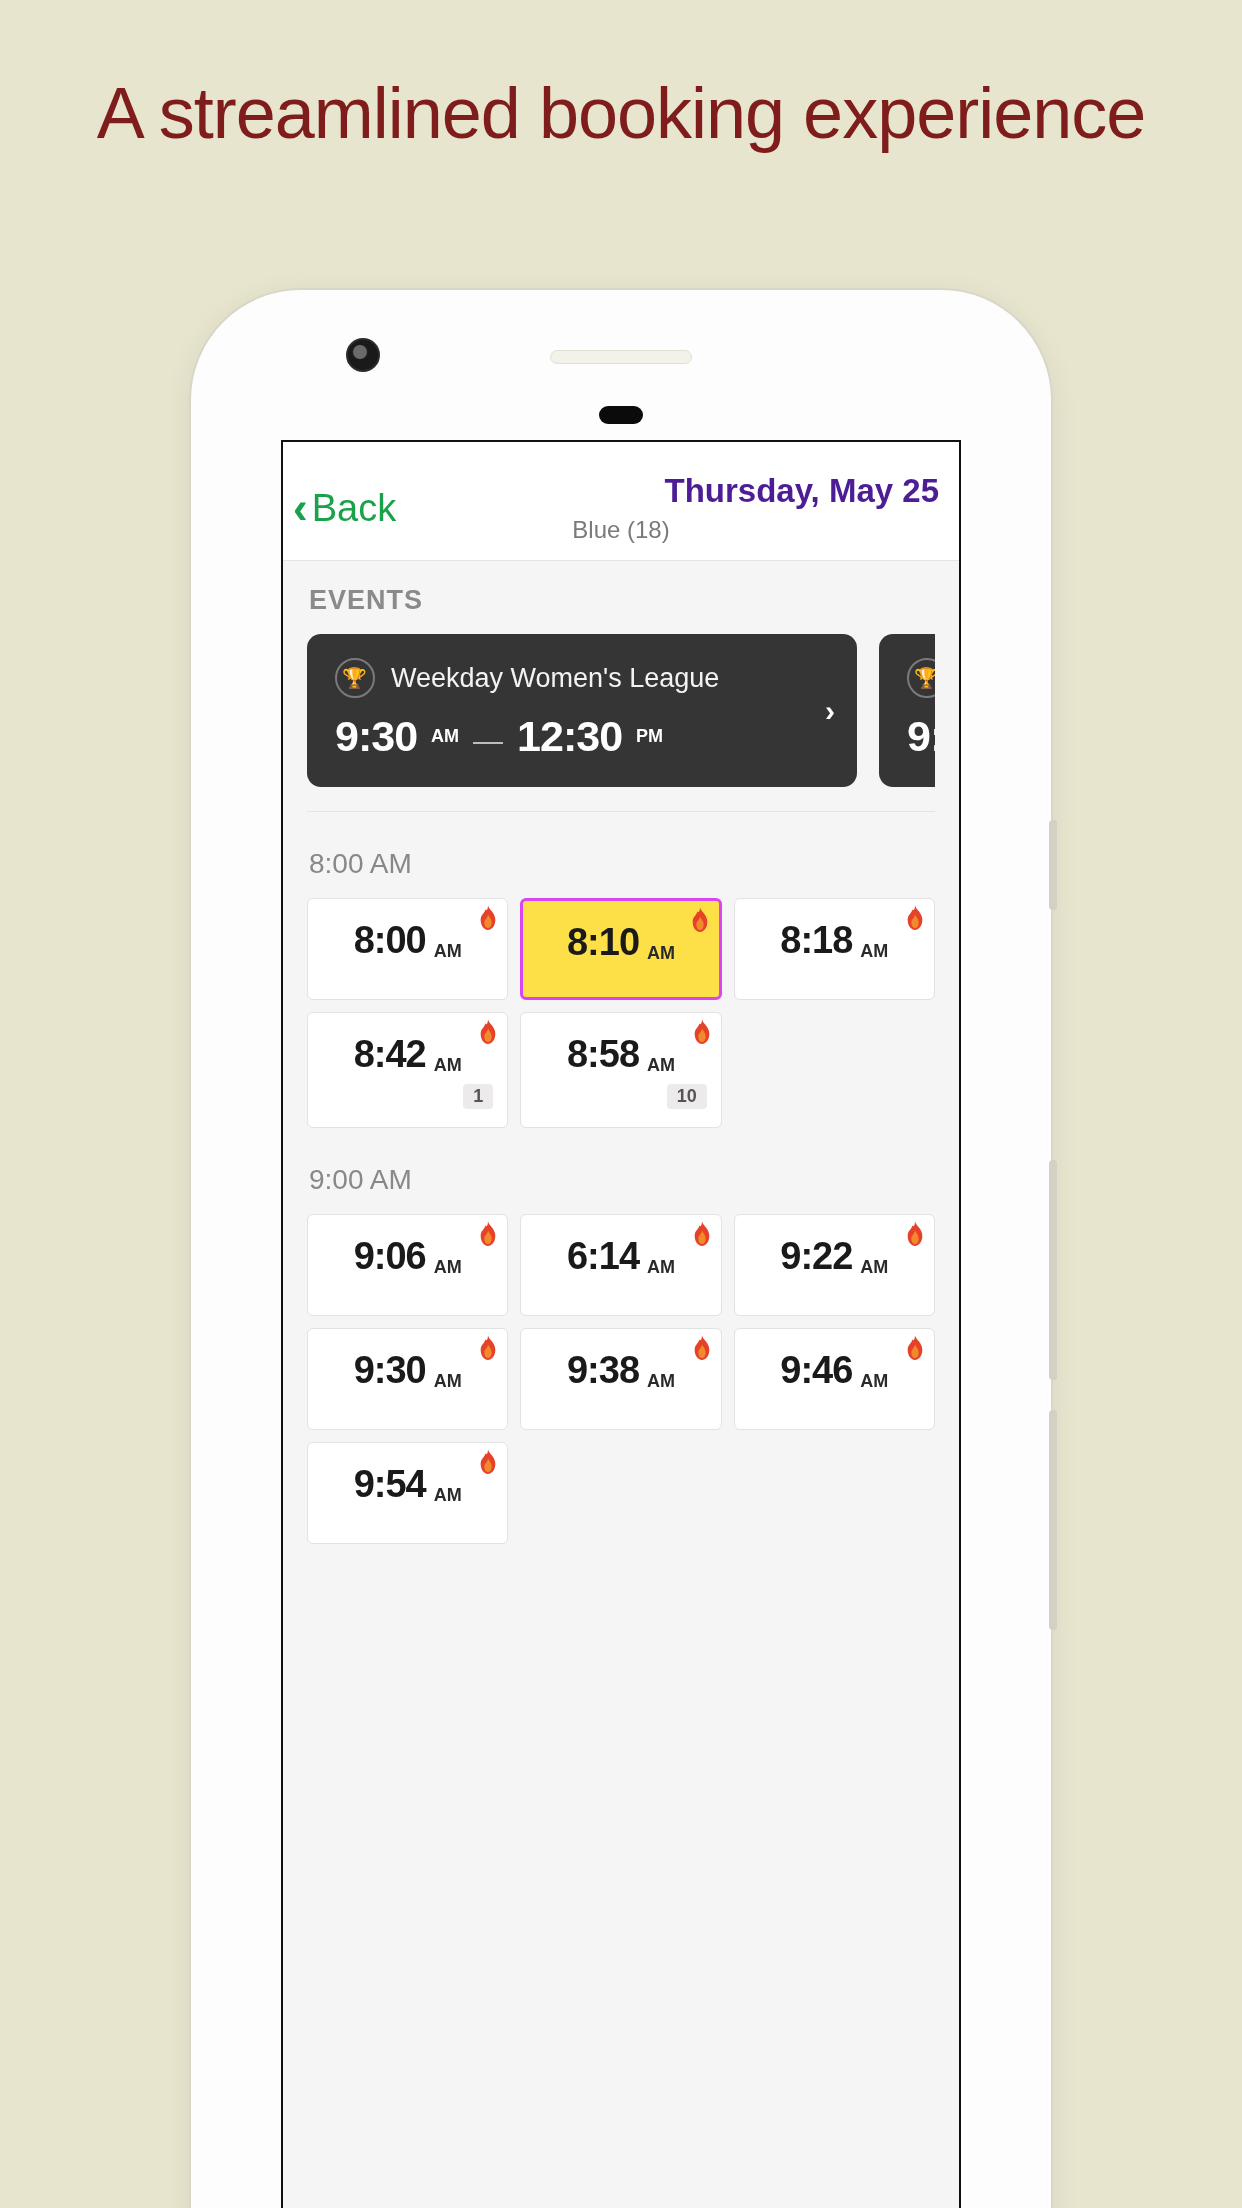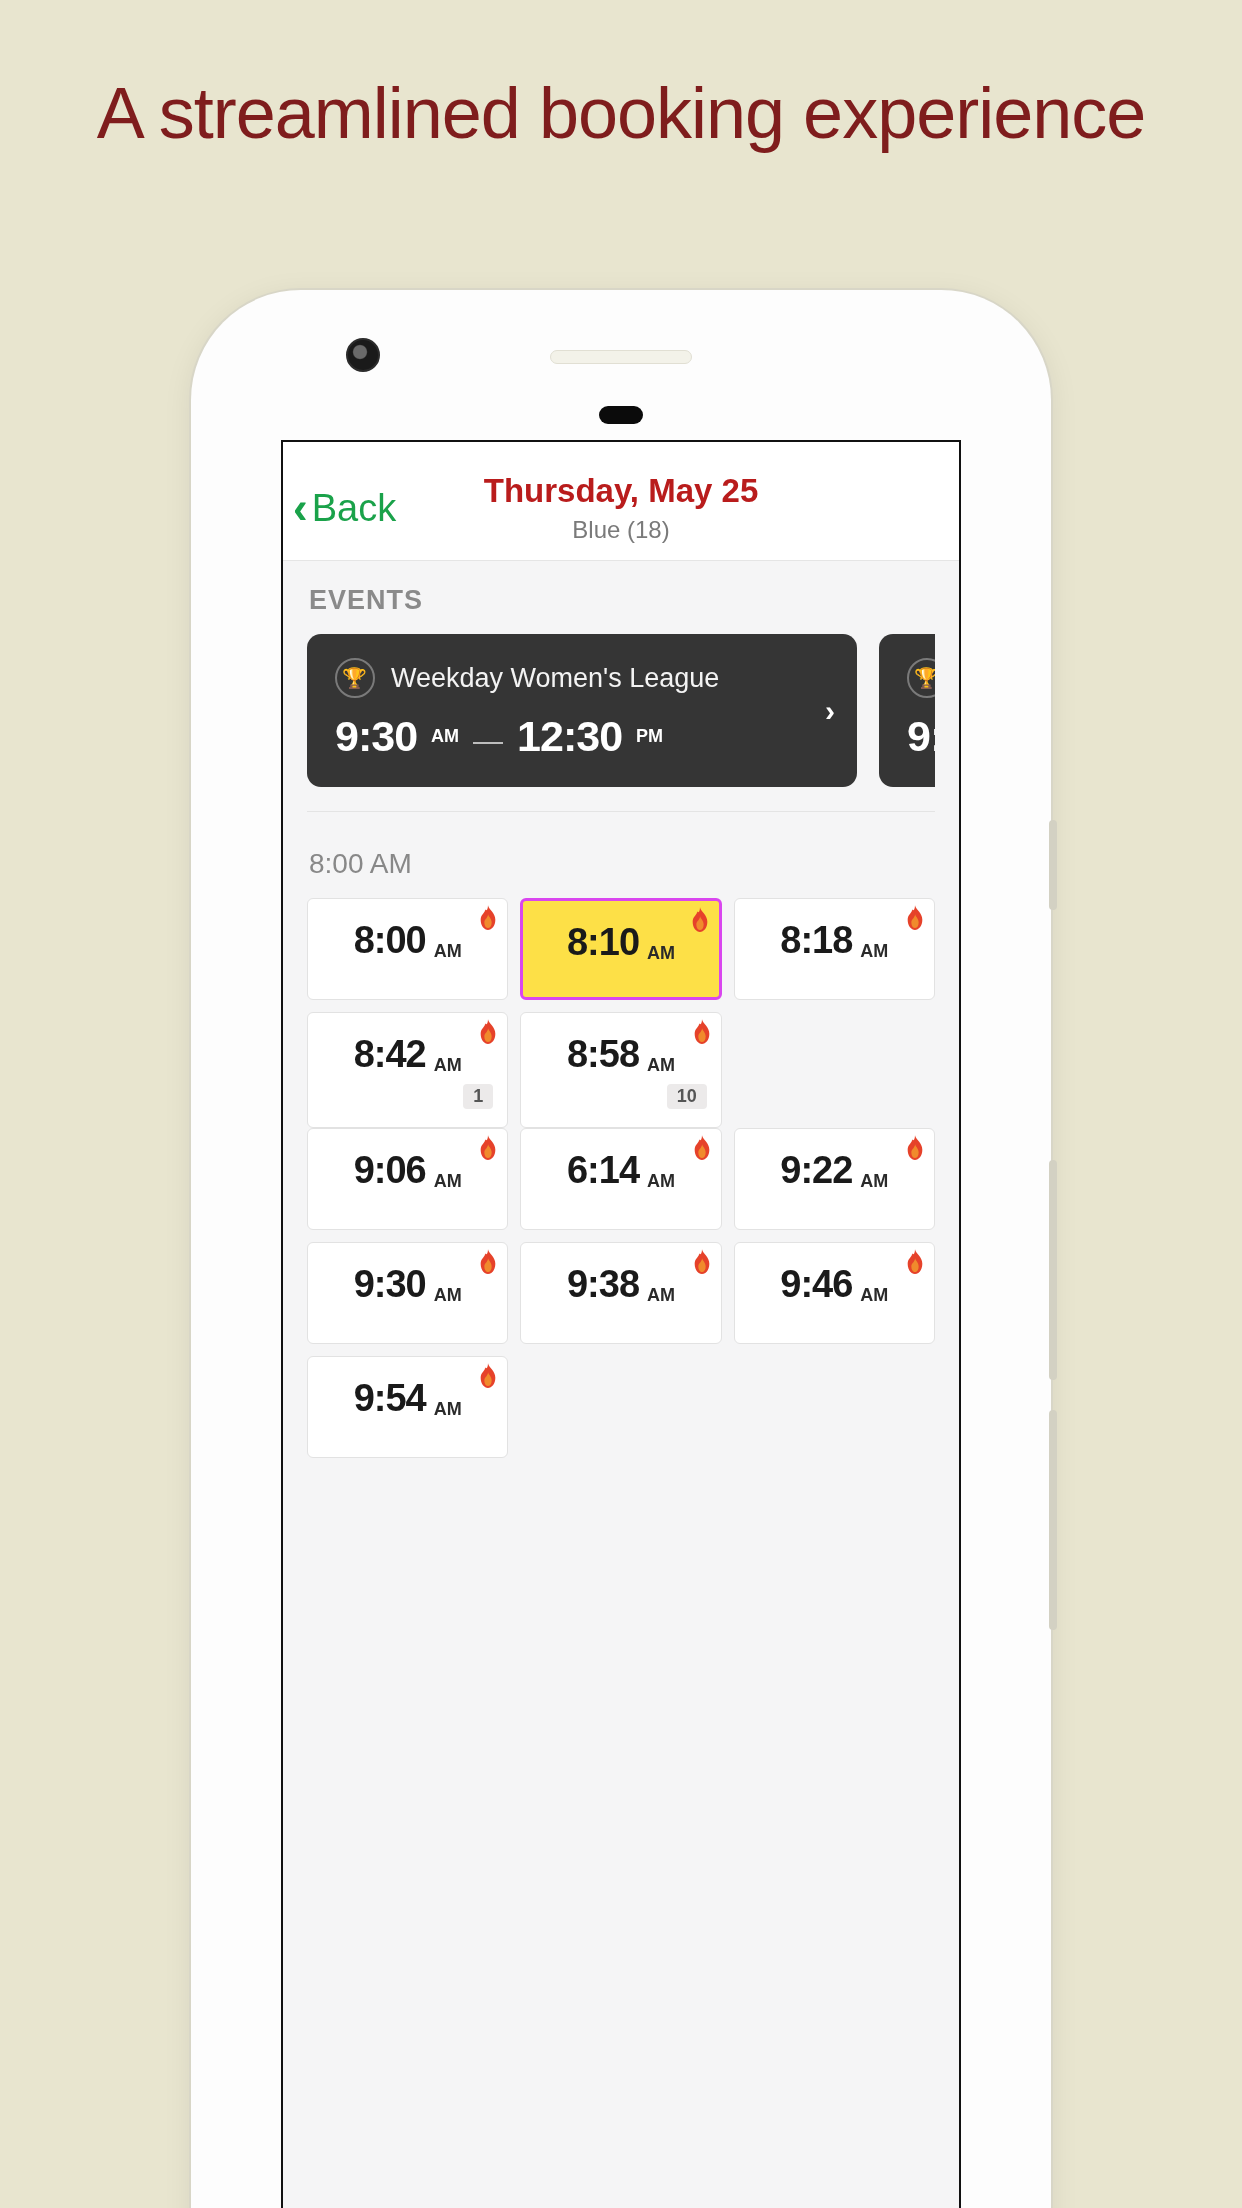--- a/index.html
+++ b/index.html
@@ -91,21 +91,21 @@
   }
   .back-btn {
     position:absolute;
     left:10px; top:44px;
     display:flex; align-items:center;
     color:#1aa24a;
     font-size:38px;
     font-weight:400;
   }
   .back-btn .chev { font-size:44px; font-weight:600; margin-right:4px; line-height:1; }
-  .nav-title { font-size:33px; font-weight:700; color:#b91c1c; }
+  .nav-title { font-size:33px; font-weight:700; color:#4c1d95;text-align:right; }
   .nav-subtitle { margin-top:6px; font-size:24px; color:#7a7a7a; }
 
   
   .body {
     background:#f5f5f6;
     flex:1;
     overflow:hidden;
     padding: 20px 24px 0 24px;
   }
   .section-label {
@@ -310,20 +310,21 @@
               </div>
               <div class="flame">
                 <svg viewBox="0 0 24 28">
   <path d="M12 0 C13 5 20 8 20 16 C20 23 16 27 12 27 C8 27 4 23 4 16 C4 10 9 9 9 4 C9 7 12 6 12 0 Z" fill="#e6422a"></path>
   <path d="M12 10 C13 13 16 15 16 19 C16 23 14 25 12 25 C10 25 8 23 8 19 C8 15 11 15 11 12 C11 14 12 12 12 10 Z" fill="#f08a2c"></path>
 </svg>
               </div>
               <div class="slot-badge">10</div>
             </div>
           </div>
+          <div class="hour-header">9:00 AM</div>
           <div class="slot-grid">
             <div class="slot">
               <div class="slot-time-row">
                 <span class="slot-time">9:06</span>
                 <span class="slot-ampm">AM</span>
               </div>
               <div class="flame">
                 <svg viewBox="0 0 24 28">
   <path d="M12 0 C13 5 20 8 20 16 C20 23 16 27 12 27 C8 27 4 23 4 16 C4 10 9 9 9 4 C9 7 12 6 12 0 Z" fill="#e6422a"></path>
   <path d="M12 10 C13 13 16 15 16 19 C16 23 14 25 12 25 C10 25 8 23 8 19 C8 15 11 15 11 12 C11 14 12 12 12 10 Z" fill="#f08a2c"></path>

